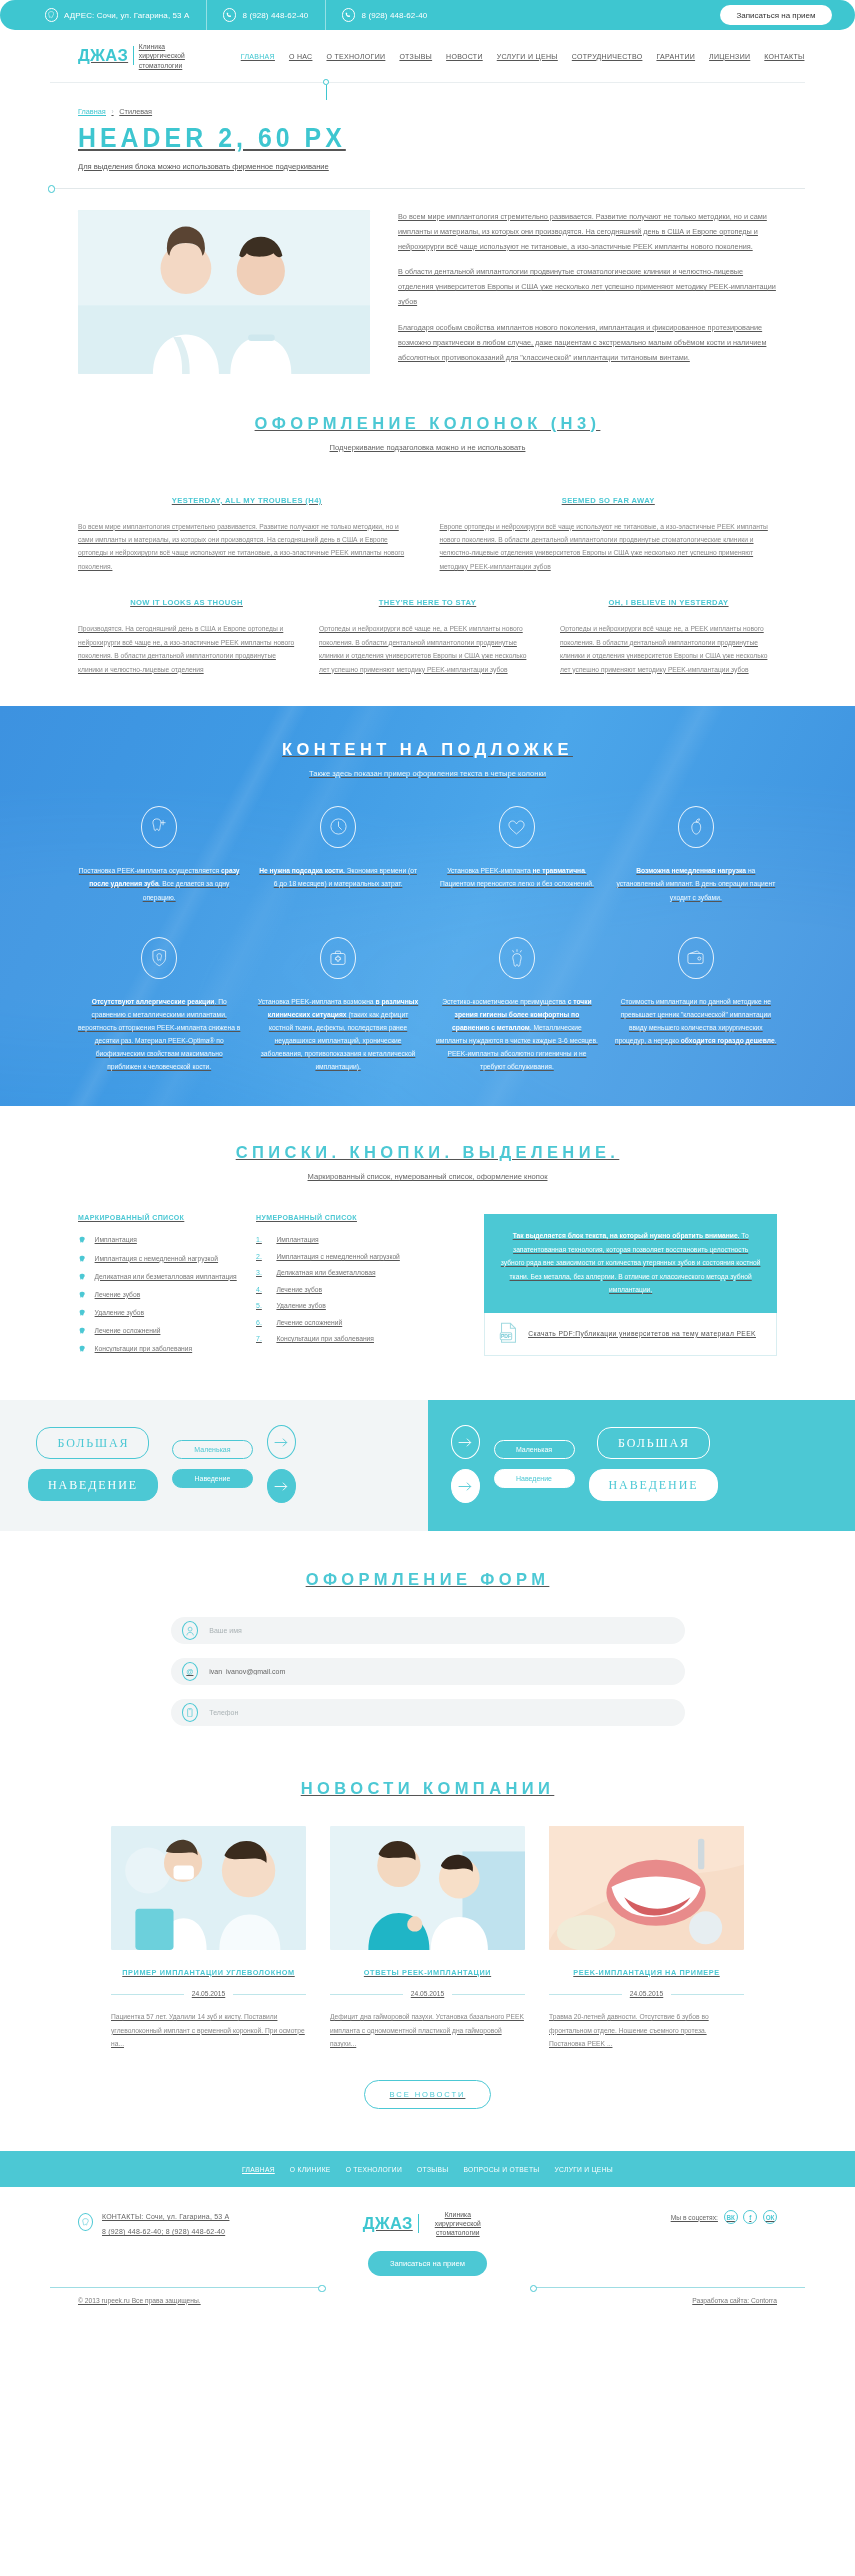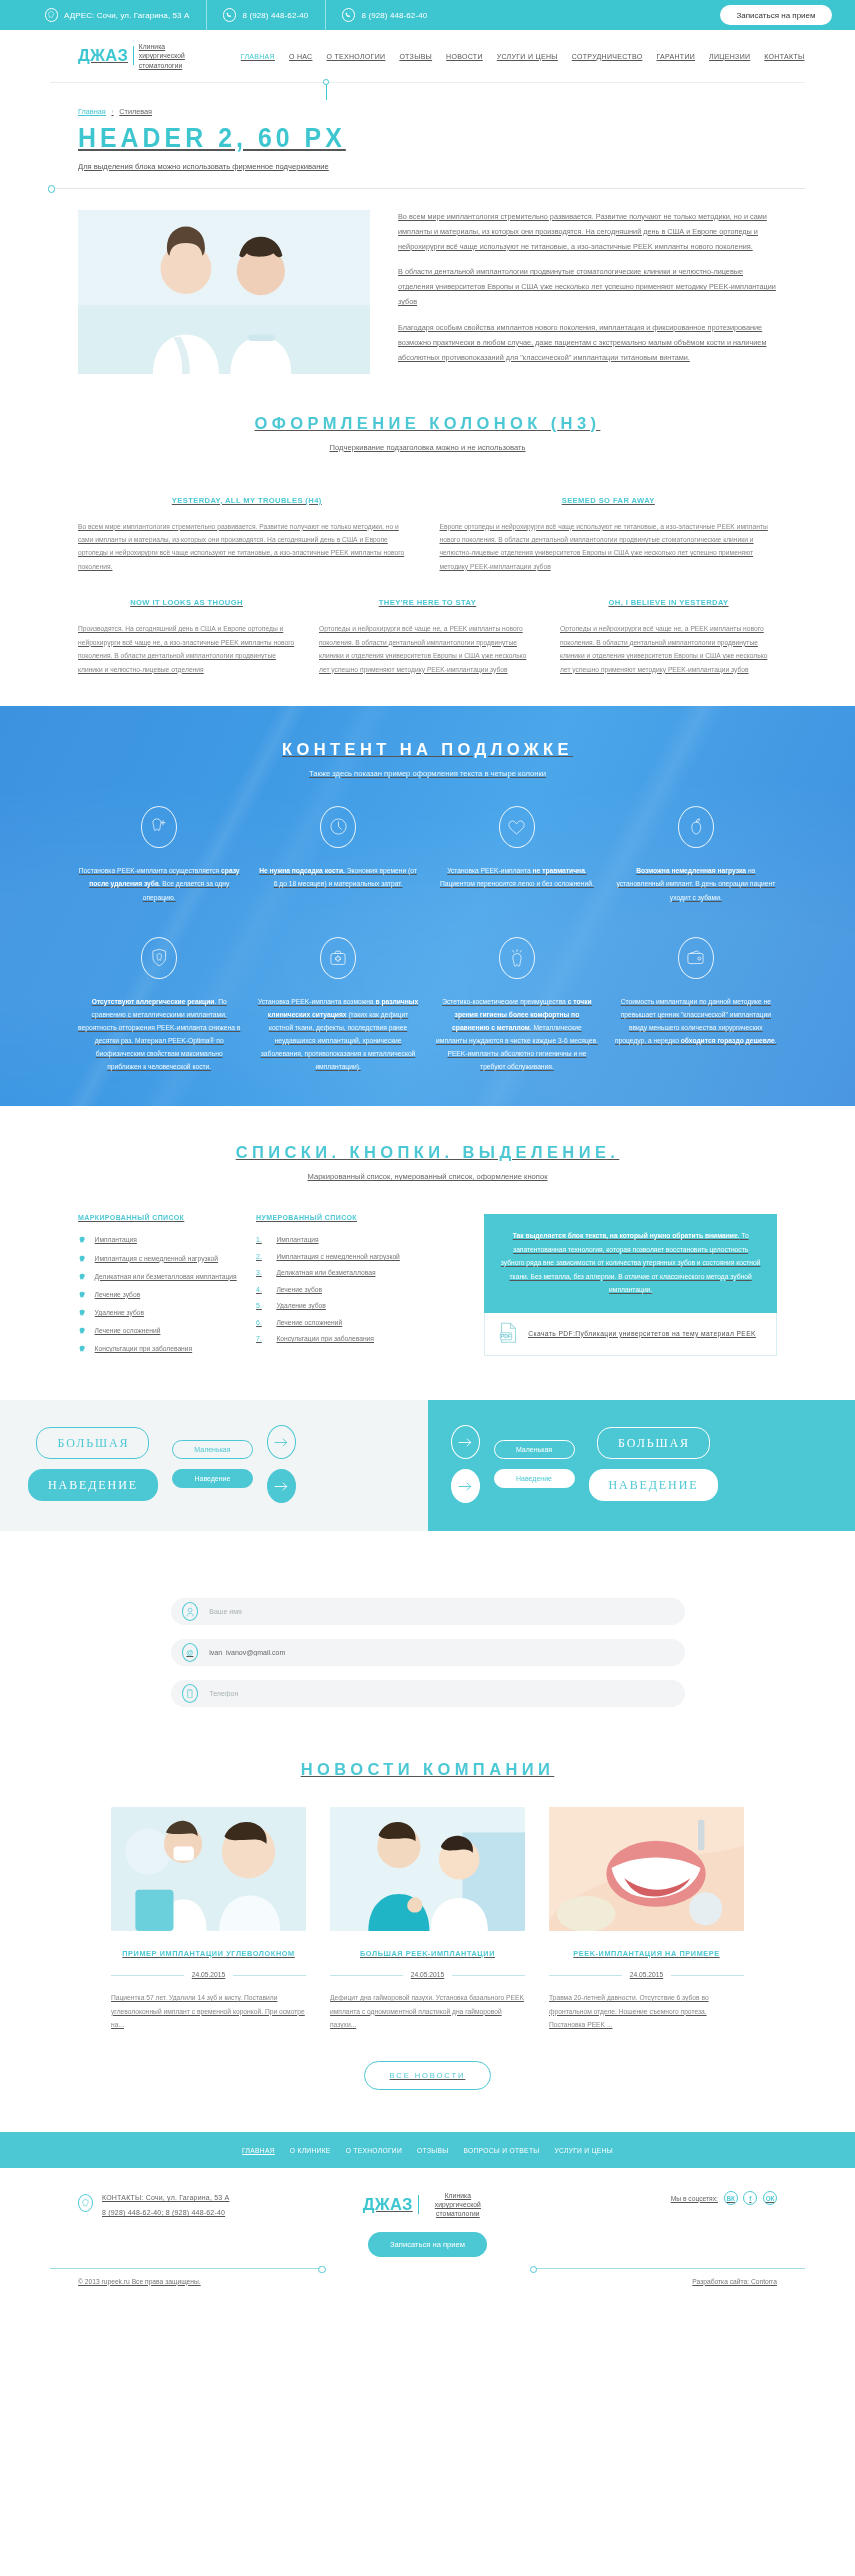--- a/index.html
+++ b/index.html
@@ -1,20 +1,20 @@
 <!DOCTYPE html>
 <html style="font-size:10px"><head>
 <meta charset="utf-8">
 <style>
   *{box-sizing:border-box;margin:0;padding:0;}
   body{width:855px;background:#fff;font-family:"Liberation Sans",sans-serif;color:#555;-webkit-font-smoothing:antialiased;}
   .wrap{width:755px;margin:0 auto;position:relative;text-decoration:underline;}
 
   
-  .topbar{height:30px;background:#3ec6d0;display:flex;align-items:center;color:#fff;}
+  .topbar{height:30px;background:#3ec6d0;display:flex;align-items:center;color:#fff;border-radius:15px;}
   .tb-cell{display:flex;align-items:center;gap:6.3px;height:30px;padding:0 16.5px;font-size:8px;letter-spacing:0.1px;}
   .tb-div{width:0.6px;height:30px;background:rgba(255,255,255,.45);}
   .circ-ic{width:13.3px;height:13.3px;border:0.8px solid #fff;border-radius:50%;display:flex;align-items:center;justify-content:center;flex:none;}
   .circ-ic svg{display:block}
   .tb-cta{margin-left:auto;margin-right:23px;background:#fff;color:#333;font-size:8px;padding:5.7px 16.5px;border-radius:11.4px;white-space:nowrap;}
   .tb-addr{margin-left:28px}
 
   
   .navbar{height:53px;display:flex;align-items:center;border-bottom:0.6px solid #e9eef0;position:relative;}
   .logo{display:flex;align-items:center;margin-left:28px;}
@@ -517,20 +517,21 @@
       <div class="bcolumn">
         <div class="btn-big o-white">БОЛЬШАЯ</div>
         <div class="btn-big f-white">НАВЕДЕНИЕ</div>
       </div>
     </div>
   </div>
 </div>
 
 <div class="wrap">
   <div class="forms">
+    <div class="h3">ОФОРМЛЕНИЕ ФОРМ</div>
     <div class="fwrap">
       <div class="field">
         <span class="fic">
           <svg width="8.2" height="10" viewBox="0 0 13 16">
               <circle cx="6.5" cy="5" r="3.1" fill="none" stroke="#4cc8d4" stroke-width="1.1"></circle>
               <path d="M1.4 15c0-3 2.3-4.8 5.1-4.8s5.1 1.8 5.1 4.8" fill="none" stroke="#4cc8d4" stroke-width="1.1"></path>
             </svg>
         </span>
         <input class="finput" placeholder="Ваше имя" style="">
       </div>
@@ -583,21 +584,21 @@
             <rect x="210" y="40" width="100" height="155" fill="#bfe2ee"></rect>
             <circle cx="110" cy="62" r="34" fill="#f3d8c0"></circle>
             <path d="M62 195c0-38 22-58 48-58s48 20 48 58z" fill="#1fb5c6"></path>
             <path d="M78 44c8-18 26-24 42-18 12 5 18 16 16 28-8-8-20-4-30-4s-22 2-28-6z" fill="#3a2a1c"></path>
             <circle cx="205" cy="82" r="32" fill="#f7dfc8"></circle>
             <path d="M160 195c0-34 20-52 45-52s45 18 45 52z" fill="#fff"></path>
             <path d="M176 62c8-16 24-20 38-14 10 5 14 14 12 24-8-8-18-4-26-4s-20 2-24-6z" fill="#32241a"></path>
             <path d="M124 150c6-12 18-10 22 0 3 8-2 16-11 16s-14-8-11-16z" fill="#f3d8c0"></path>
           </svg>
         </div>
-        <div class="ntitle">БОЛЬШАЯ PEEK-ИМПЛАНТАЦИИ</div>
+        <div class="ntitle">ОТВЕТЫ PEEK-ИМПЛАНТАЦИИ</div>
         <div class="ndate">
             <span>24.05.2015</span>
           </div>
         <div class="ntext">Дефицит дна гайморовой пазухи. Установка базального PEEK импланта с одномоментной пластикой дна гайморовой пазухи...</div>
       </div>
 
       <div class="ncard">
         <div class="nimg">
           <svg width="100%" height="124" viewBox="0 0 310 195" preserveAspectRatio="xMidYMid slice">
             <rect width="310" height="195" fill="#f7ddc8"></rect>

